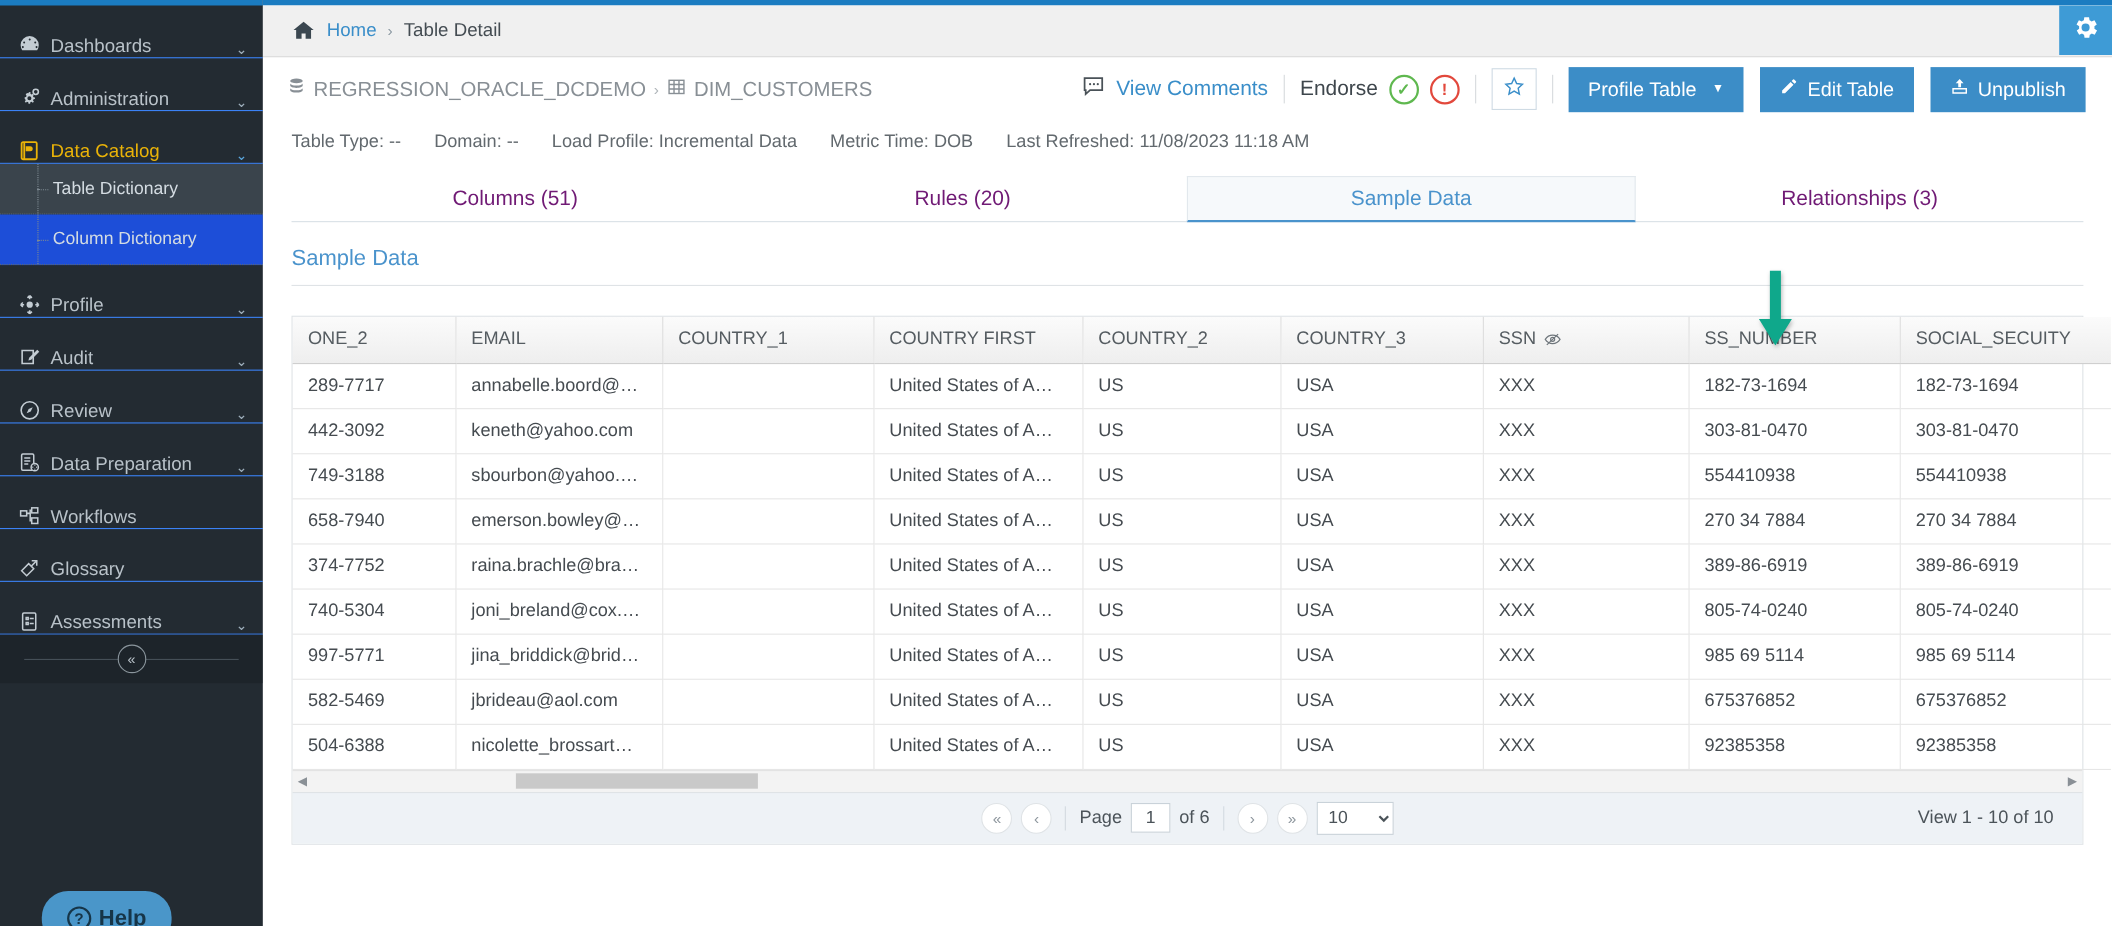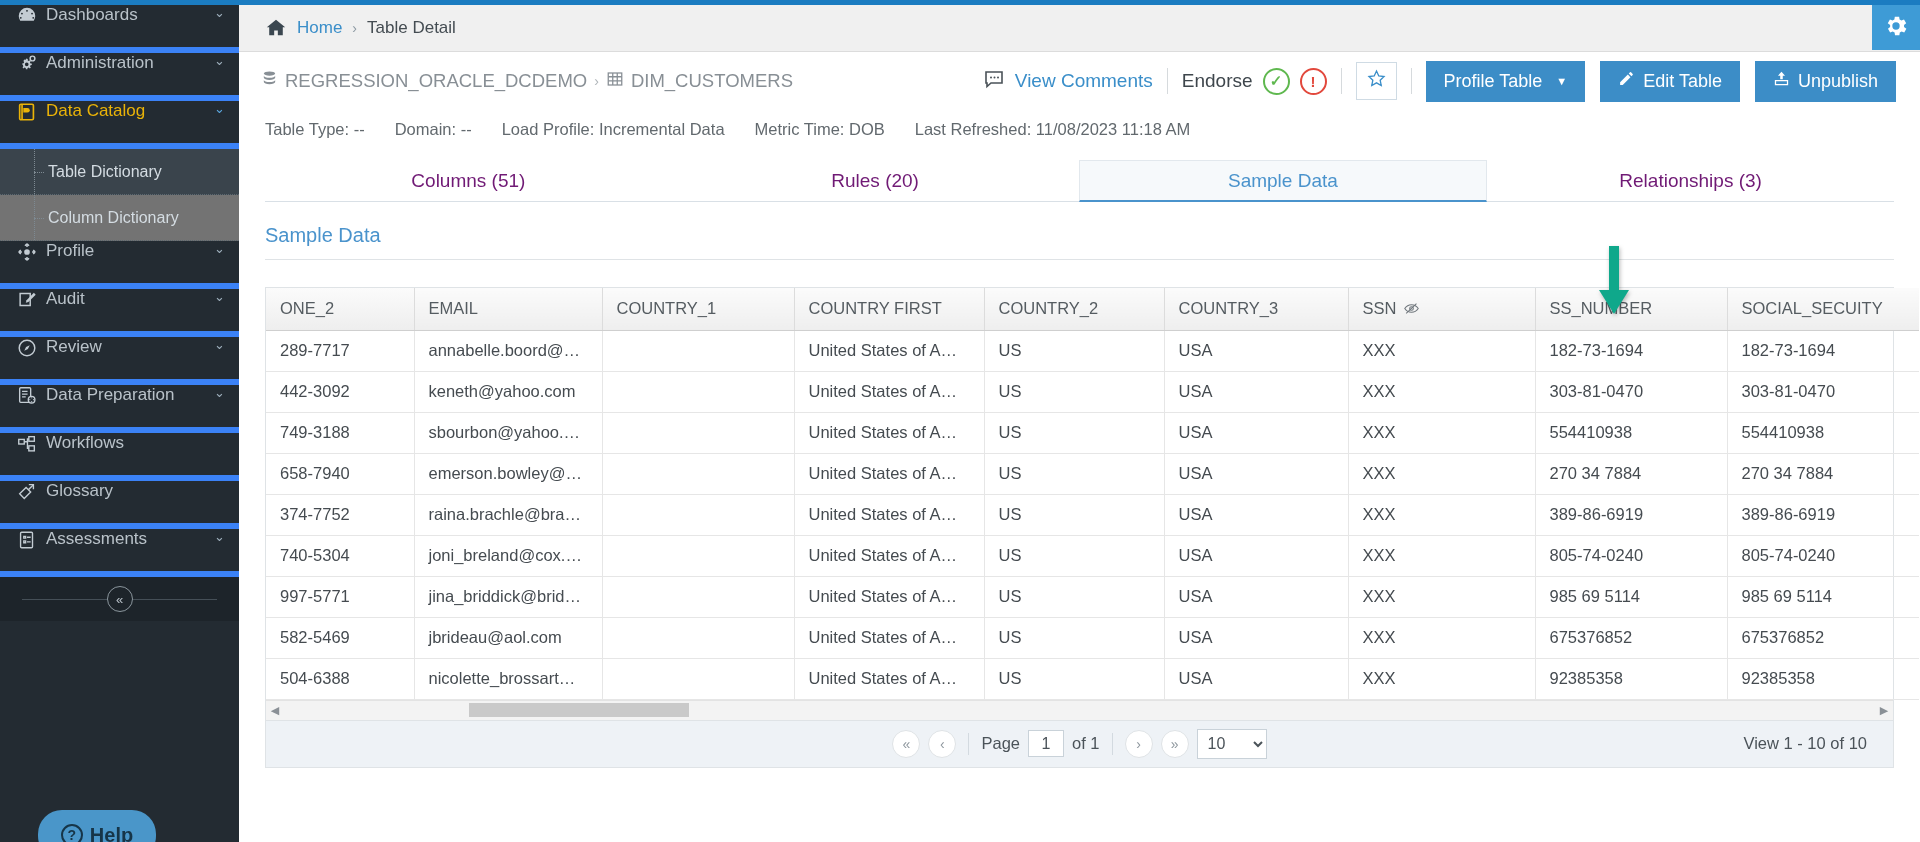--- a/index.html
+++ b/index.html
@@ -13,40 +13,40 @@
 
   
   .sidebar {
     width: 239px; height: 842px; flex: 0 0 239px;
     background: #232b32;
     position: relative;
     overflow: hidden;
   }
   .sidebar-topbar { height: 5px; background: #1b7cc1; width: 100%; }
   .nav-item {
-    display: flex; align-items: flex-start;
+    display: flex; align-items: flex-end;
     height: 48px; padding: 0 14px 0 16px;
     color: #b9c2c9; font-size: 17px;
-    border-bottom: 6px solid #3b82f6;
+    border-bottom: 1px solid #3b82f6;
     cursor: pointer; position: relative;
   }
   .nav-item .ico {
     width: 30px; flex: 0 0 30px; display: flex; align-items: center;
     justify-content: flex-start; color: #c3ccd3;
   }
   .nav-item .label { flex: 1; white-space: nowrap; }
   .nav-item .chev { flex: 0 0 20px; color: #9fb0bd; font-size: 13px; text-align: right; }
   .nav-item.active .label, .nav-item.active .ico { color: #eab308; }
   .nav-item.active .chev { color: #5ba7de; }
 
   .nav-sub {
     display: flex; align-items: center;
     height: 46px; padding-left: 48px;
     color: #d4dce2; font-size: 16px;
-    background: #737373;
+    background: #1d4ed8;
     border-bottom: 1px dotted #5c6870;
     cursor: pointer; position: relative;
   }
   .nav-sub::before {
     content: ""; position: absolute; left: 34px; top: 0; bottom: 0;
     border-left: 1px dotted #7e8a92;
   }
   .nav-sub::after {
     content: ""; position: absolute; left: 34px; top: 50%;
     width: 10px; border-top: 1px dotted #7e8a92;
@@ -648,21 +648,21 @@
         <span class="hs-arrow">▶</span>
       </div>
 
       <div class="pager">
         <div class="pager-center">
           <span class="pg-btn">«</span>
           <span class="pg-btn">‹</span>
           <span class="pg-div"></span>
           <span class="pg-lbl">Page</span>
           <input class="pg-input" value="1" style="">
-          <span class="pg-lbl">of 1</span>
+          <span class="pg-lbl">of 6</span>
           <span class="pg-div"></span>
           <span class="pg-btn">›</span>
           <span class="pg-btn">»</span>
           <select class="pg-select">
             <option>10</option>
           </select>
         </div>
         <span class="view-count">View 1 - 10 of 10</span>
       </div>
     </div>

